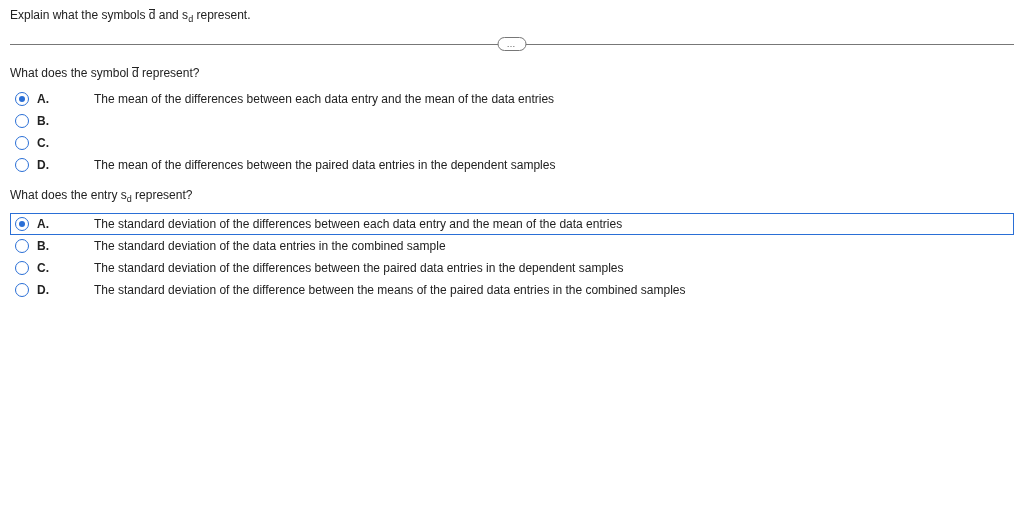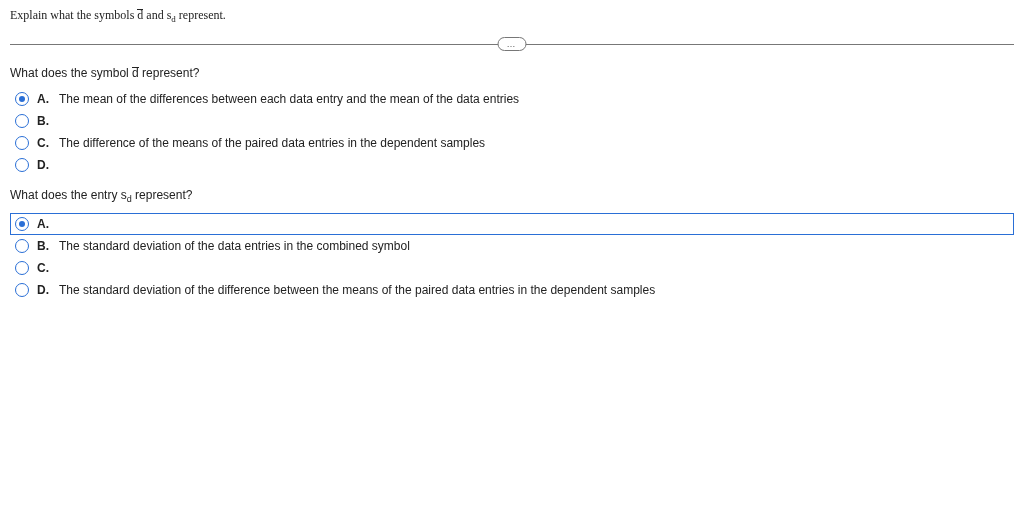--- a/index.html
+++ b/index.html
@@ -7,21 +7,20 @@
     padding: 8px 10px;
     font-family: Arial, Helvetica, sans-serif;
     font-size: 12px;
     color: #222;
     background: #fff;
     width: 1024px;
     box-sizing: border-box;
   }
   .prompt {
     margin-bottom: 12px;
-    font-family: Liberation Serif, serif;
   }
   .hr-wrap {
     position: relative;
     height: 16px;
     margin: 8px 0 14px 0;
   }
   .hr-line {
     position: absolute;
     left: 0; right: 0; top: 50%;
     border-top: 1px solid #777;
@@ -78,20 +77,21 @@
     border-radius: 50%;
     display: block;
   }
   .letter {
     font-weight: bold;
     flex: none;
     width: 14px;
   }
   .text {
     flex: 1;
+    margin-left: 35px;
   }
   sub { font-size: 0.75em; vertical-align: sub; }
   .dbar {
     display: inline-block;
     position: relative;
   }
   .dbar::before {
     content: "";
     position: absolute;
     left: 0; right: 0;
@@ -120,43 +120,45 @@
       <span class="letter">A.</span>
       <span class="text">The mean of the differences between each data entry and the mean of the data entries</span>
     </div>
     <div class="opt">
       <span class="radio"></span>
       <span class="letter">B.</span>
     </div>
     <div class="opt">
       <span class="radio"></span>
       <span class="letter">C.</span>
-      <span class="text">The difference of the means of the paired data entries in the dependent samples</span>
     </div>
     <div class="opt">
       <span class="radio"></span>
       <span class="letter">D.</span>
+      <span class="text">The mean of the differences between the paired data entries in the dependent samples</span>
     </div>
   </div>
 
 <div class="question">
   <span>What does the entry s</span><sub>d</sub><span> represent?</span>
 </div>
 <div class="options" id="q2-options">
     <div class="opt highlight">
       <span class="radio selected"></span>
       <span class="letter">A.</span>
+      <span class="text">The standard deviation of the differences between each data entry and the mean of the data entries</span>
     </div>
     <div class="opt">
       <span class="radio"></span>
       <span class="letter">B.</span>
-      <span class="text">The standard deviation of the data entries in the combined symbol</span>
+      <span class="text">The standard deviation of the data entries in the combined sample</span>
     </div>
     <div class="opt">
       <span class="radio"></span>
       <span class="letter">C.</span>
+      <span class="text">The standard deviation of the differences between the paired data entries in the dependent samples</span>
     </div>
     <div class="opt">
       <span class="radio"></span>
       <span class="letter">D.</span>
-      <span class="text">The standard deviation of the difference between the means of the paired data entries in the dependent samples</span>
+      <span class="text">The standard deviation of the difference between the means of the paired data entries in the combined samples</span>
     </div>
   </div>
 
 </body></html>

